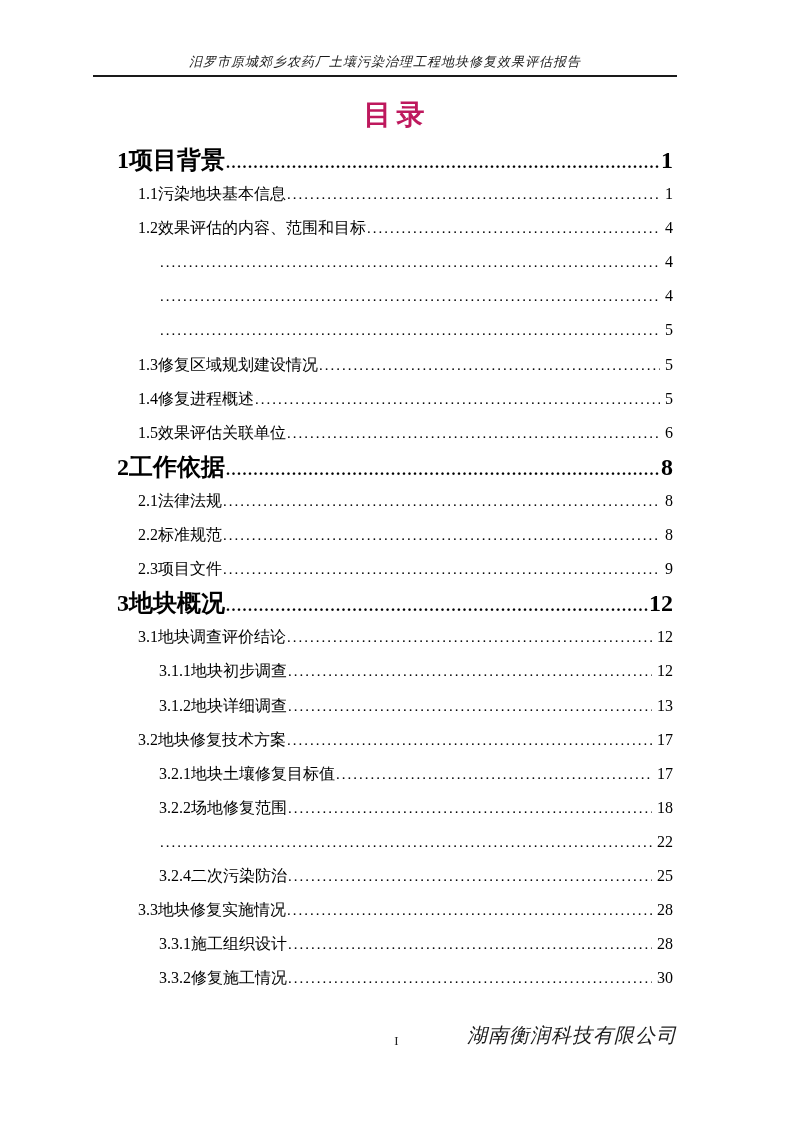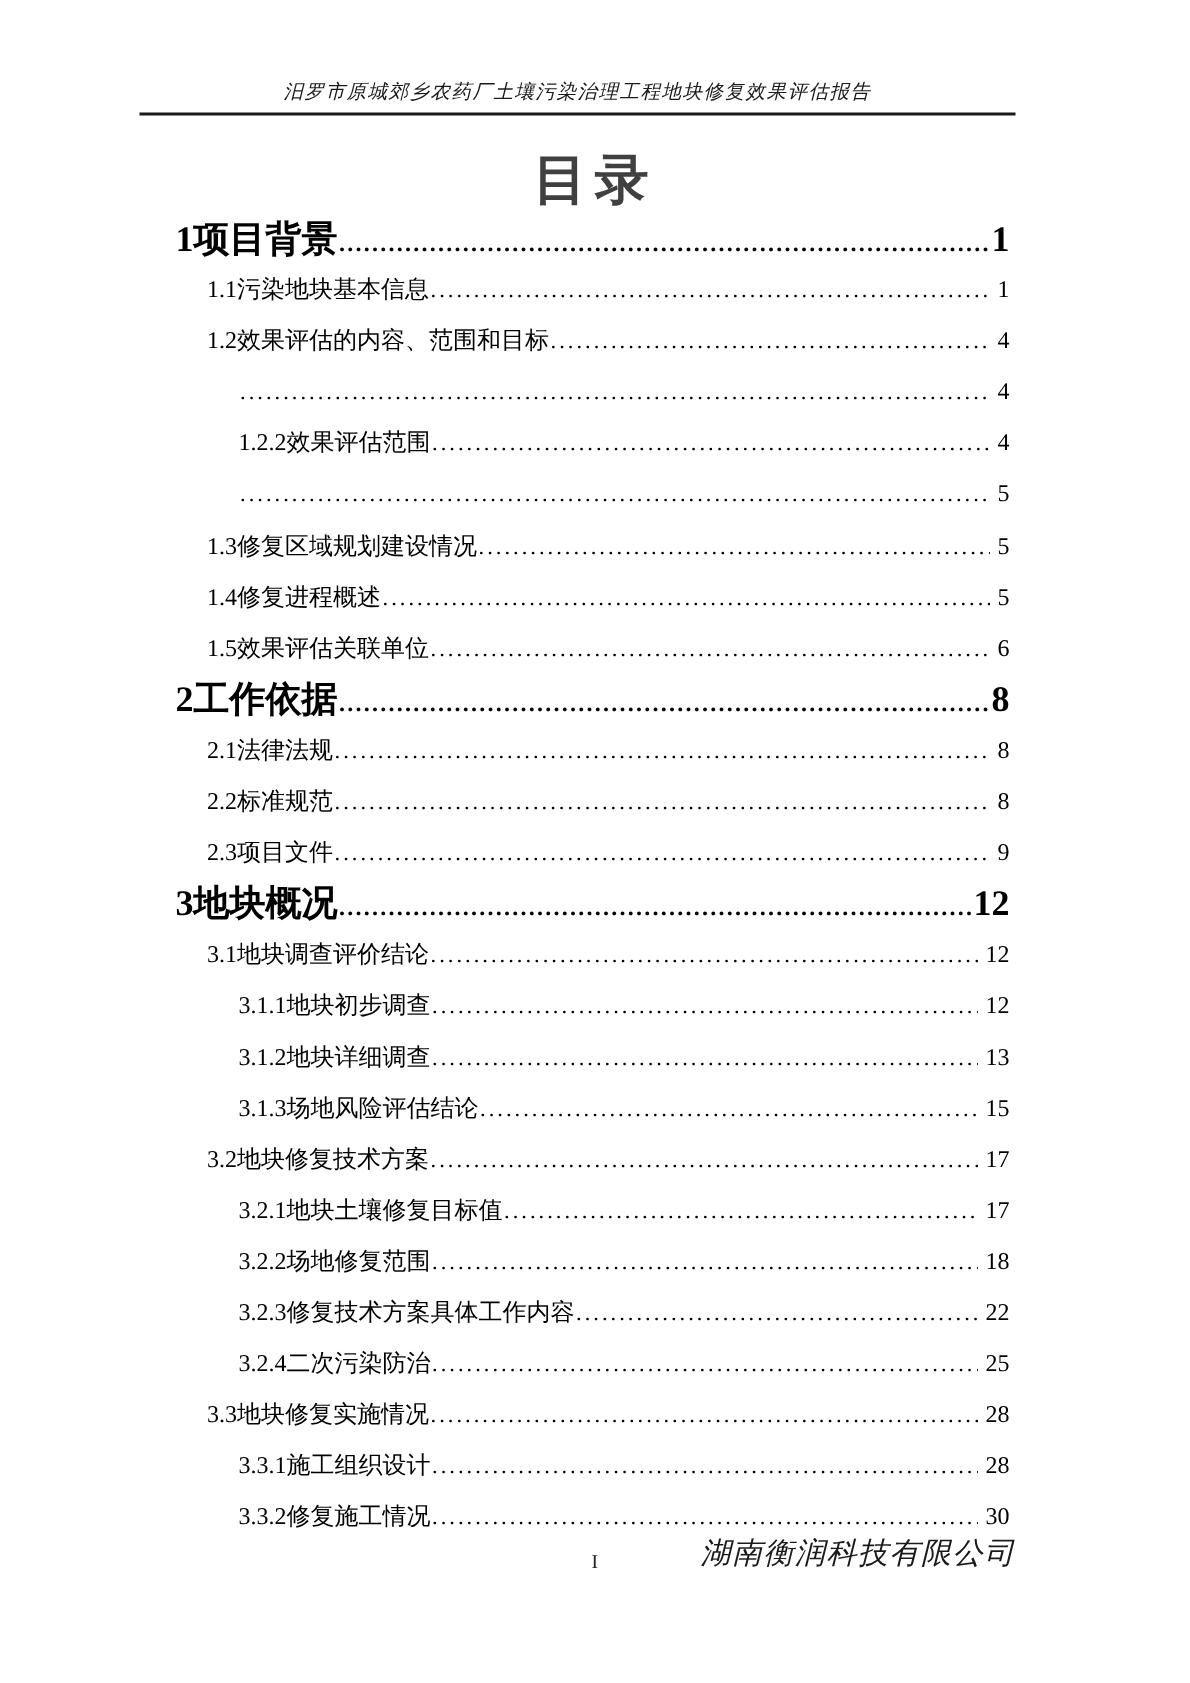--- a/index.html
+++ b/index.html
@@ -21,22 +21,22 @@
   }
   .header-rule {
     position:absolute; left:93px; top:75px; width:584px;
     border-top:2px solid #1a1a1a; height:0;
   }
   
   .toc-title {
     position:absolute; left:0; top:96px; width:100%;
     text-align:center;
     font-family:"Liberation Sans","DejaVu Sans",sans-serif;
-    font-weight:bold; font-size:36px; letter-spacing:5px;
-    color:#404040;
+    font-weight:bold; font-size:28px; letter-spacing:5px;
+    color:#be185d;
   }
   
   .toc {
     position:absolute; left:117px; top:143px; width:556px;
   }
   .toc-row {
     display:flex; align-items:baseline;
     height:34.1px; line-height:34.1px;
     font-size:16px; color:#000;
     cursor:pointer;
@@ -92,21 +92,20 @@
       <div class="toc-row l2">
         <span class="label">1.2效果评估的内容、范围和目标</span>
         <span class="dots"></span>
         <span class="pagenum">4</span>
       </div>
       <div class="toc-row l3">
         <span class="dots"></span>
         <span class="pagenum">4</span>
       </div>
       <div class="toc-row l3">
-        <span class="label">1.2.2效果评估范围</span>
         <span class="dots"></span>
         <span class="pagenum">4</span>
       </div>
       <div class="toc-row l3">
         <span class="dots"></span>
         <span class="pagenum">5</span>
       </div>
       <div class="toc-row l2">
         <span class="label">1.3修复区域规划建设情况</span>
         <span class="dots"></span>
@@ -155,42 +154,36 @@
       <div class="toc-row l3">
         <span class="label">3.1.1地块初步调查</span>
         <span class="dots"></span>
         <span class="pagenum">12</span>
       </div>
       <div class="toc-row l3">
         <span class="label">3.1.2地块详细调查</span>
         <span class="dots"></span>
         <span class="pagenum">13</span>
       </div>
-      <div class="toc-row l3">
-        <span class="label">3.1.3场地风险评估结论</span>
-        <span class="dots"></span>
-        <span class="pagenum">15</span>
-      </div>
       <div class="toc-row l2">
         <span class="label">3.2地块修复技术方案</span>
         <span class="dots"></span>
         <span class="pagenum">17</span>
       </div>
       <div class="toc-row l3">
         <span class="label">3.2.1地块土壤修复目标值</span>
         <span class="dots"></span>
         <span class="pagenum">17</span>
       </div>
       <div class="toc-row l3">
         <span class="label">3.2.2场地修复范围</span>
         <span class="dots"></span>
         <span class="pagenum">18</span>
       </div>
       <div class="toc-row l3">
-        <span class="label">3.2.3修复技术方案具体工作内容</span>
         <span class="dots"></span>
         <span class="pagenum">22</span>
       </div>
       <div class="toc-row l3">
         <span class="label">3.2.4二次污染防治</span>
         <span class="dots"></span>
         <span class="pagenum">25</span>
       </div>
       <div class="toc-row l2">
         <span class="label">3.3地块修复实施情况</span>

